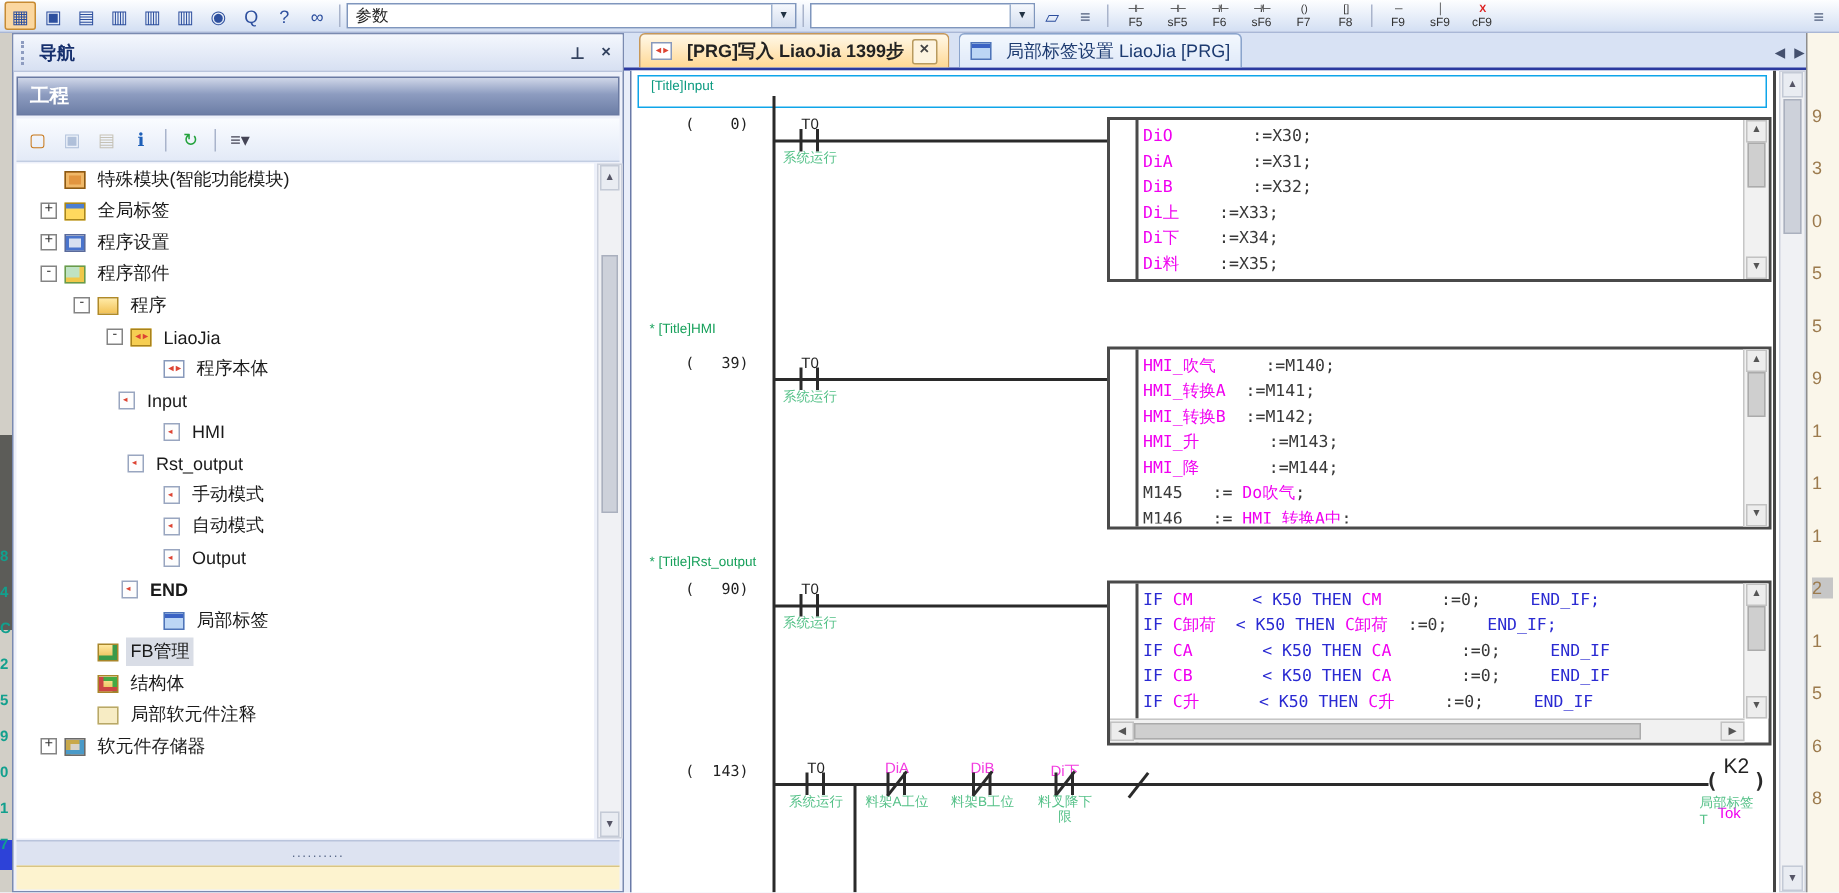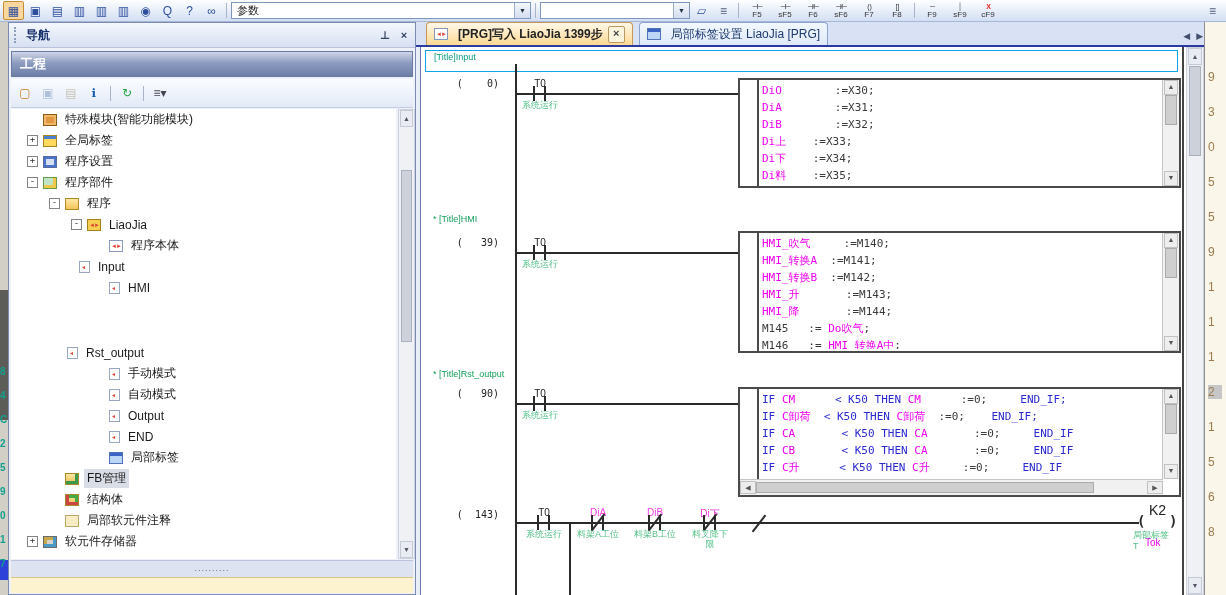--- a/index.html
+++ b/index.html
@@ -285,41 +285,41 @@
       <div class="trow" style="padding-left: 48px;">
         <span class="slot"></span>
         <span class="ticon ic-prog-part"></span>
         <span class="tlabel">Input</span>
       </div>
       <div class="trow" style="padding-left: 78px;">
         <span class="slot"></span>
         <span class="ticon ic-prog-part"></span>
         <span class="tlabel">HMI</span>
       </div>
-      <div class="trow" style="padding-left: 36px; margin-top: 44px;">
+      <div class="trow" style="padding-left: 54px;">
         <span class="slot"></span>
         <span class="ticon ic-prog-part"></span>
         <span class="tlabel">Rst_output</span>
       </div>
       <div class="trow" style="padding-left: 78px;">
         <span class="slot"></span>
         <span class="ticon ic-prog-part"></span>
         <span class="tlabel">手动模式</span>
       </div>
       <div class="trow" style="padding-left: 78px;">
         <span class="slot"></span>
         <span class="ticon ic-prog-part"></span>
         <span class="tlabel">自动模式</span>
       </div>
       <div class="trow" style="padding-left: 78px;">
         <span class="slot"></span>
         <span class="ticon ic-prog-part"></span>
         <span class="tlabel">Output</span>
       </div>
-      <div class="trow" style="padding-left: 78px;">
+      <div class="trow" style="padding-left: 50px; font-weight: bold;">
         <span class="slot"></span>
         <span class="ticon ic-prog-part"></span>
         <span class="tlabel">END</span>
       </div>
       <div class="trow" style="padding-left: 78px;">
         <span class="slot"></span>
         <span class="ticon ic-table-l"></span>
         <span class="tlabel">局部标签</span>
       </div>
       <div class="trow" style="padding-left: 34px;">

